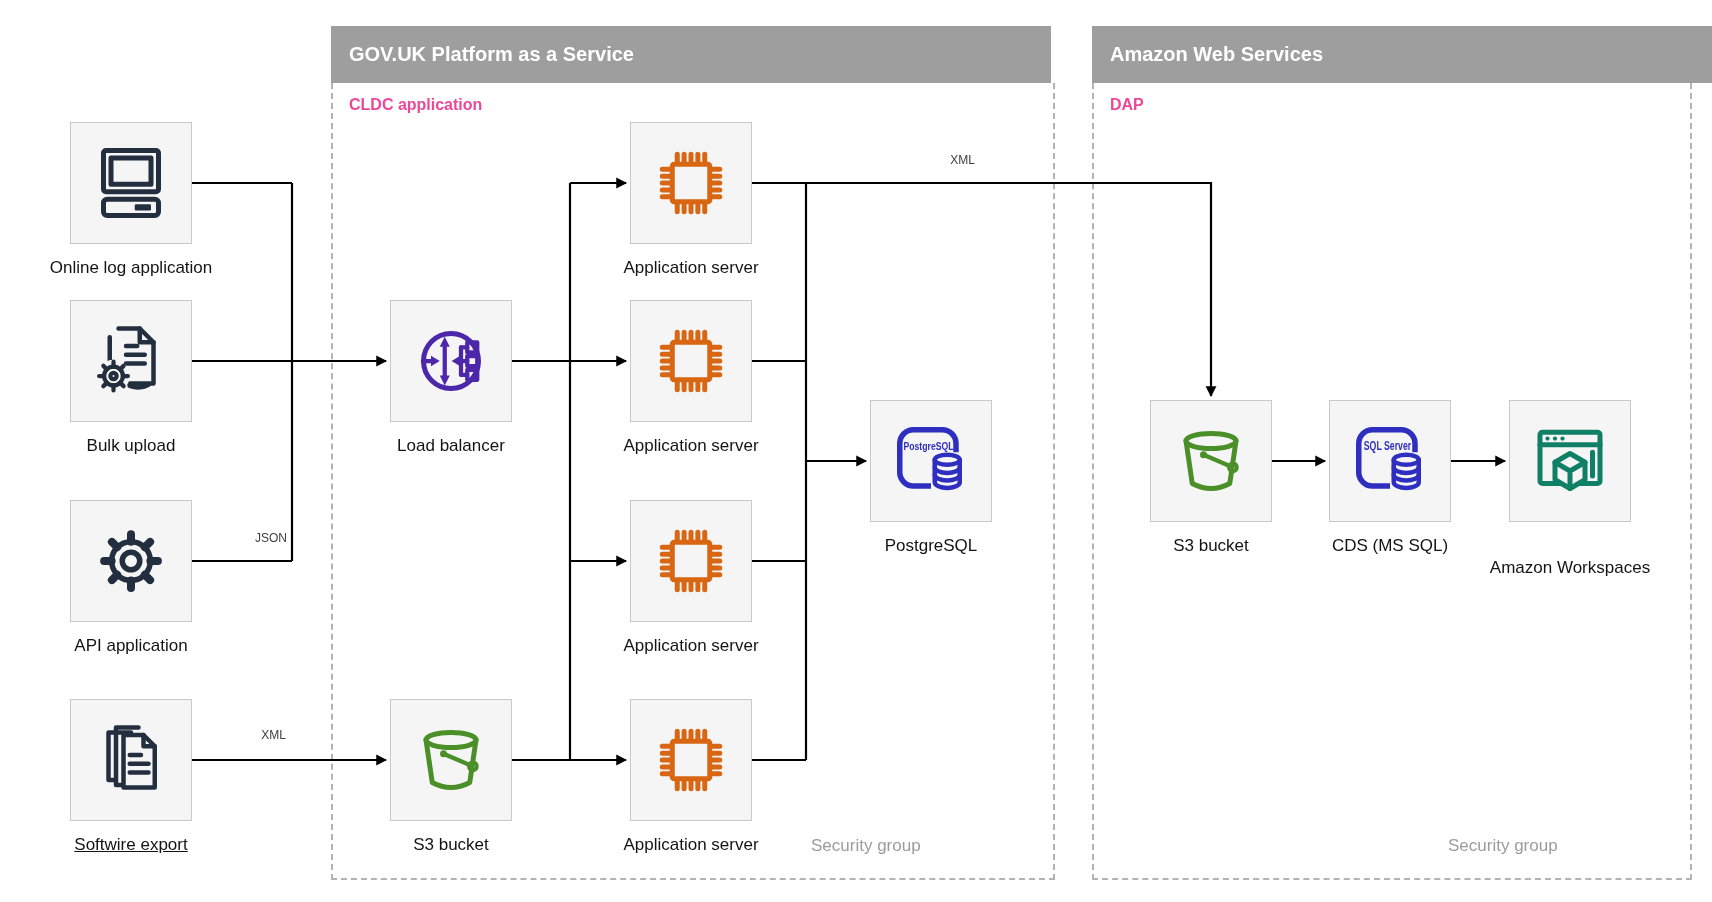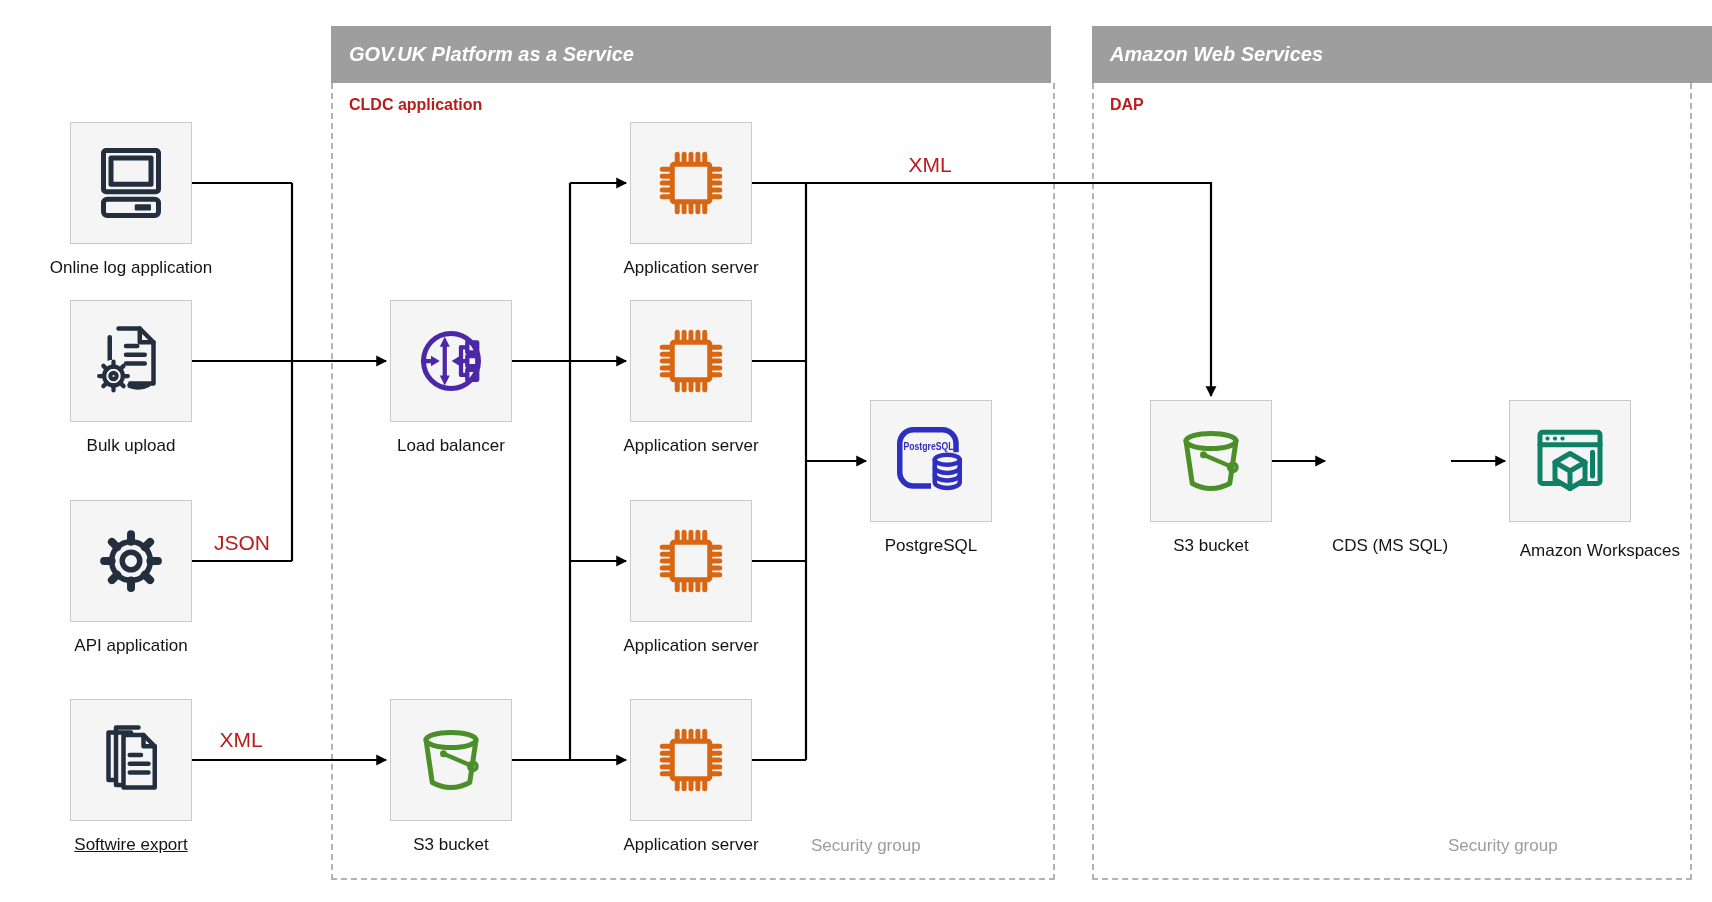--- a/index.html
+++ b/index.html
@@ -2,42 +2,42 @@
 <html><head>
 <meta charset="utf-8">
 <style>
   html,body{margin:0;padding:0;background:#ffffff;}
   body{font-family:"Liberation Sans","DejaVu Sans",sans-serif;}
   #canvas{position:relative;width:1712px;height:902px;background:#ffffff;overflow:hidden;}
 
   
   .zone-body{position:absolute;border:2px dashed #b3b3b3;border-top:none;background:transparent;}
   .zone-header{position:absolute;height:57px;background:#9e9e9e;color:#ffffff;font-size:20px;
-    font-weight:bold;line-height:57px;padding-left:18px;box-sizing:border-box;font-style:italic;}
-  .zone-sublabel{position:absolute;font-size:16px;font-weight:bold;color:#b91c1c;}
+    font-weight:bold;line-height:57px;padding-left:18px;box-sizing:border-box;}
+  .zone-sublabel{position:absolute;font-size:16px;font-weight:bold;color:#ec4899;}
   .zone-security{position:absolute;font-size:17px;color:#9c9c9c;text-align:left;width:220px;}
 
   
   .node{position:absolute;width:122px;height:122px;background:#f5f5f5;border:1px solid #c9c9c9;
     box-sizing:border-box;display:flex;align-items:center;justify-content:center;}
   .node svg{width:80px;height:80px;display:block;}
   .nlabel{position:absolute;width:220px;transform:translateX(-50%);text-align:center;
     font-size:17px;color:#141414;white-space:nowrap;}
 
   
   .ic-dark{color:#232f3e;}
   .ic-purple{color:#4d27a9;}
   .ic-orange{color:#d86613;}
   .ic-blue{color:#2e2ec0;}
   .ic-green{color:#4b8f29;}
   .ic-teal{color:#0f8066;}
 
   
   #wires{position:absolute;left:0;top:0;width:1712px;height:902px;pointer-events:none;}
-  .edge-label{position:absolute;width:90px;text-align:center;font-size:21px;color:#b91c1c;}
+  .edge-label{position:absolute;width:90px;text-align:right;font-size:12px;color:#404040;}
   .icon-text{font-family:"Liberation Sans","DejaVu Sans",sans-serif;font-weight:bold;}
 </style>
 </head>
 <body>
 
 <div id="canvas">
 
   <div class="zone-header" style="left:331px;top:26px;width:720px;">
     <span>GOV.UK Platform as a Service</span>
   </div>
@@ -260,32 +260,46 @@
         <ellipse cx="32" cy="16" rx="20" ry="6"></ellipse>
         <path d="M12 16 L17 50 Q32 58 47 50 L52 16"></path>
         <circle cx="26" cy="27" r="2.8" fill="currentColor" stroke="none"></circle>
         <path d="M26 27 L47 36" stroke-width="3.4"></path>
         <circle cx="49.5" cy="37" r="3.2" stroke-width="3"></circle>
       </g>
     </svg>
   </div>
   <div class="nlabel" style="left:1211px;top:536px;">S3 bucket</div>
 
+  <div class="node ic-blue" style="left:1329px;top:400px;">
+    <svg viewBox="0 0 64 64">
+      <g stroke="currentColor" fill="none" stroke-width="4.4" stroke-linecap="round" stroke-linejoin="round">
+        <rect x="7" y="7" width="45" height="45" rx="11"></rect>
+        <text x="11" y="23" class="icon-text" font-size="9.5" textLength="38" lengthAdjust="spacingAndGlyphs" fill="currentColor" stroke="none">SQL Server</text>
+        <rect x="32" y="25" width="28" height="32" fill="#f5f5f5" stroke="none"></rect>
+        <g stroke-width="3.6">
+          <ellipse cx="45" cy="31" rx="10" ry="4"></ellipse>
+          <path d="M35 31 V49 a10 4.5 0 0 0 20 0 V31"></path>
+          <path d="M35 37 a10 4.5 0 0 0 20 0 M35 43 a10 4.5 0 0 0 20 0"></path>
+        </g>
+      </g>
+    </svg>
+  </div>
   <div class="nlabel" style="left:1390px;top:536px;">CDS (MS SQL)</div>
 
   <div class="node ic-teal" style="left:1509px;top:400px;">
     <svg viewBox="0 0 64 64">
       <g stroke="currentColor" fill="none" stroke-width="4" stroke-linecap="round" stroke-linejoin="round">
         <rect x="8" y="9" width="48" height="41" rx="2"></rect>
         <path d="M8 19 H56"></path>
         <circle cx="14" cy="14" r="1.7" fill="currentColor" stroke="none"></circle>
         <circle cx="20" cy="14" r="1.7" fill="currentColor" stroke="none"></circle>
         <circle cx="26" cy="14" r="1.7" fill="currentColor" stroke="none"></circle>
         <path d="M50 25 V44"></path>
         <polygon points="32,26 44,33 44,47 32,54 20,47 20,33" fill="#f5f5f5" stroke="none"></polygon>
         <polygon points="32,26 44,33 44,47 32,54 20,47 20,33"></polygon>
         <path d="M20 33 L32 40 L44 33 M32 40 V54"></path>
       </g>
     </svg>
   </div>
-  <div class="nlabel" style="left:1570px;top:541px;text-align:right;">Amazon Workspaces</div>
+  <div class="nlabel" style="left:1570px;top:558px;">Amazon Workspaces</div>
 
 </div>
 
 </body></html>

